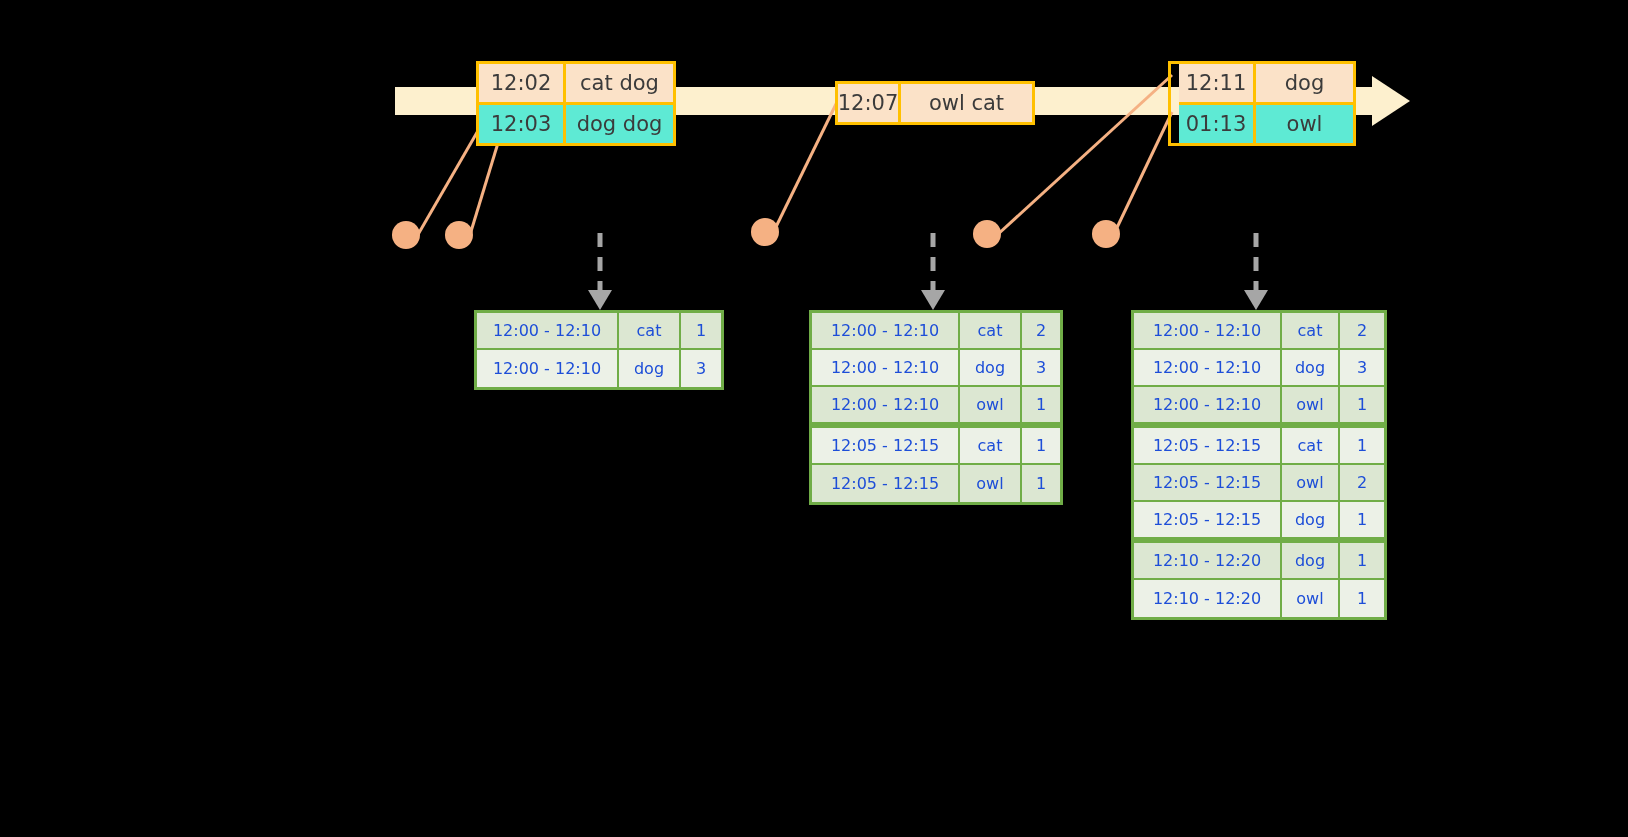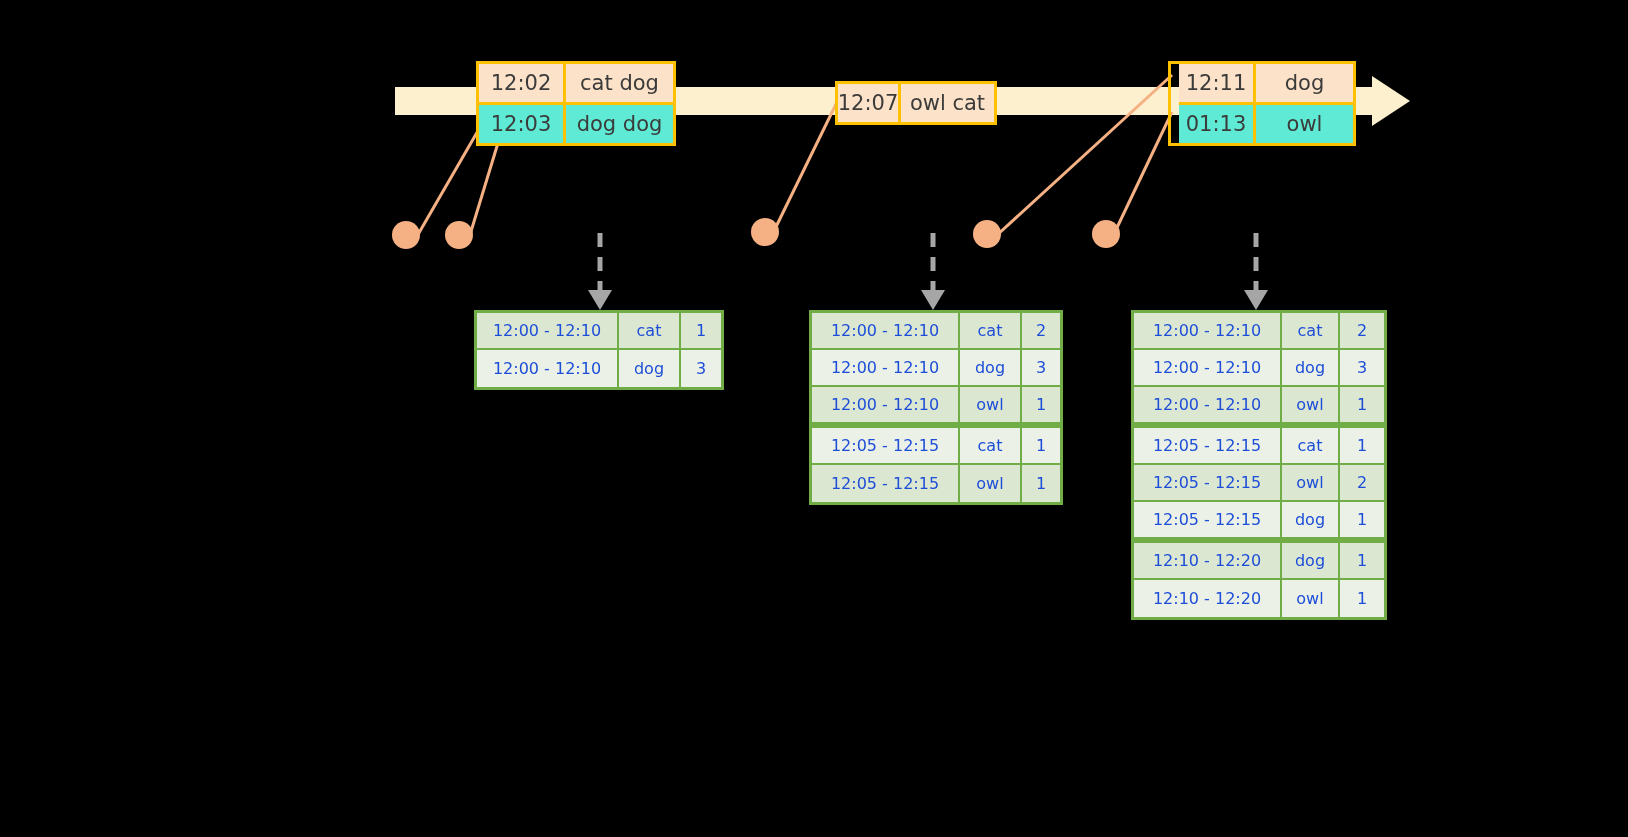--- a/index.html
+++ b/index.html
@@ -63,21 +63,21 @@
   .ev-words { border-left: 3px solid #FFC000; }
   .shade-a .ev-time, .shade-a .ev-words { background: #FBE2C8; }
   .shade-b .ev-time, .shade-b .ev-words { background: #5eead4; }
 
   #event-box-1 { left: 476px; top: 61px; }
   #event-box-1 .ev-time  { width: 84px; }
   #event-box-1 .ev-words { width: 110px; }
 
   #event-box-2 { left: 835px; top: 81px; }
   #event-box-2 .ev-time  { width: 60px; }
-  #event-box-2 .ev-words { width: 96px; text-align: center; }
+  #event-box-2 .ev-words { width: 134px; text-align: center; }
 
   #event-box-3 { left: 1168px; top: 61px; padding-left: 8px; }
   #event-box-3 .ev-time  { width: 74px; }
   #event-box-3 .ev-words { width: 100px; }
 
   
   .dot {
     width: 28px; height: 28px;
     border-radius: 50%;
     background: #F5B183;

